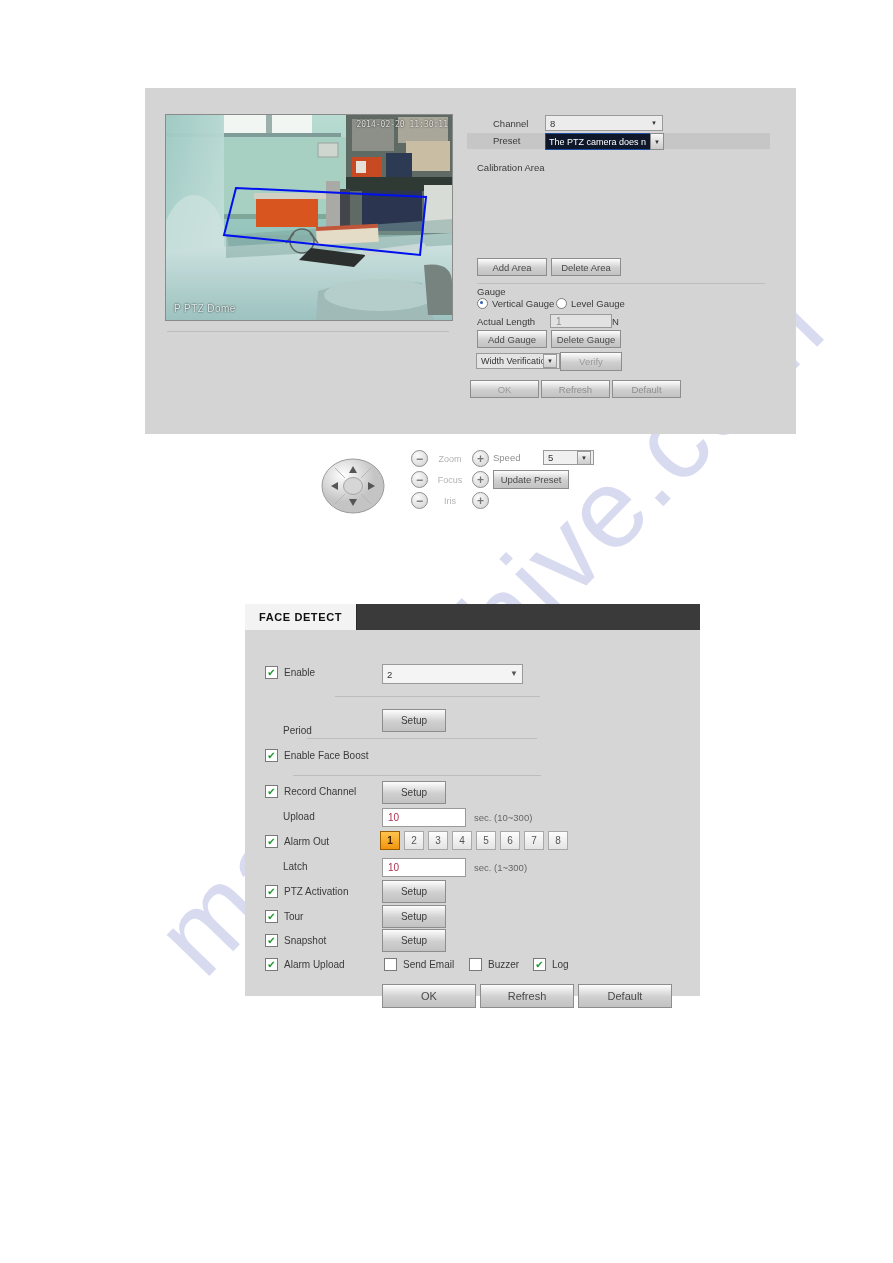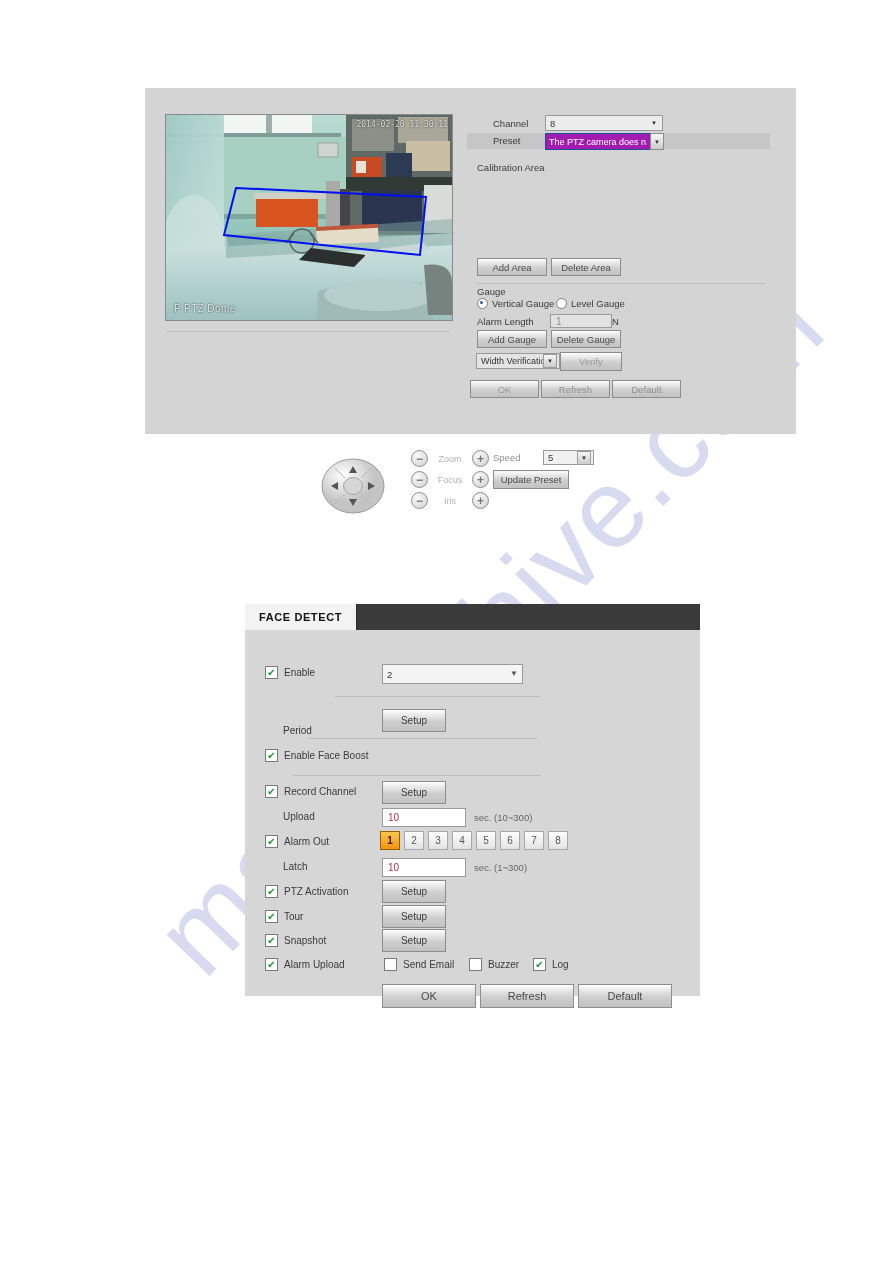--- a/index.html
+++ b/index.html
@@ -297,21 +297,21 @@
     <div class="lbl" style="position:absolute;left:348px;top:0px;"></div>
 
     <div class="lbl" style="position:absolute;left:348px;top:30px;">Channel</div>
     <div class="sel" style="left:400px;top:27px;width:112px;height:14px;position:absolute;background:#ececec;">
       <span>8</span>
       <span class="arrow" style="border:none;background:transparent;">▼</span>
     </div>
 
     <div style="position:absolute;left:322px;top:45px;width:303px;height:16px;background:#c6c6c6;"></div>
     <div class="lbl" style="position:absolute;left:348px;top:47px;">Preset</div>
-    <div style="position:absolute;left:400px;top:45px;width:104px;height:15px;background:#a21caf;border:1px solid #1d4da0;display:flex;align-items:center;padding-left:3px;">
+    <div style="position:absolute;left:400px;top:45px;width:104px;height:15px;background:#0f172a;border:1px solid #1d4da0;display:flex;align-items:center;padding-left:3px;">
       <span style="font-size:9px;color:#fff;white-space:nowrap;overflow:hidden;">The PTZ camera does n</span>
     </div>
     <div style="position:absolute;left:505px;top:45px;width:12px;height:15px;background:linear-gradient(#f6f6f6,#cbcbcb);border:1px solid #8c8c8c;display:flex;align-items:center;justify-content:center;font-size:6px;color:#333;">▼</div>
 
     <div class="lbl" style="position:absolute;left:332px;top:74px;">Calibration Area</div>
 
 
     <div class="btn" style="position:absolute;left:332px;top:170px;width:68px;height:16px;">Add Area</div>
     <div class="btn" style="position:absolute;left:406px;top:170px;width:68px;height:16px;">Delete Area</div>
 
@@ -321,21 +321,21 @@
 
     <div style="position:absolute;left:332px;top:210px;display:flex;align-items:center;">
       <span class="radio on"></span>
       <span class="lbl" style="margin-left:4px;">Vertical Gauge</span>
     </div>
     <div style="position:absolute;left:411px;top:210px;display:flex;align-items:center;">
       <span class="radio"></span>
       <span class="lbl" style="margin-left:4px;">Level Gauge</span>
     </div>
 
-    <div class="lbl" style="position:absolute;left:332px;top:228px;">Alarm Length</div>
+    <div class="lbl" style="position:absolute;left:332px;top:228px;">Actual Length</div>
     <div class="txt gray" style="position:absolute;left:405px;top:226px;width:55px;height:12px;">1</div>
     <div class="lbl" style="position:absolute;left:467px;top:228px;">N</div>
 
     <div class="btn" style="position:absolute;left:332px;top:242px;width:68px;height:16px;">Add Gauge</div>
     <div class="btn" style="position:absolute;left:406px;top:242px;width:68px;height:16px;">Delete Gauge</div>
 
     <div class="sel" style="position:absolute;left:331px;top:265px;width:78px;height:14px;background:#e4e4e4;">
       <span style="font-size:9px;">Width Verification</span>
       <span class="arrow">▼</span>
     </div>

